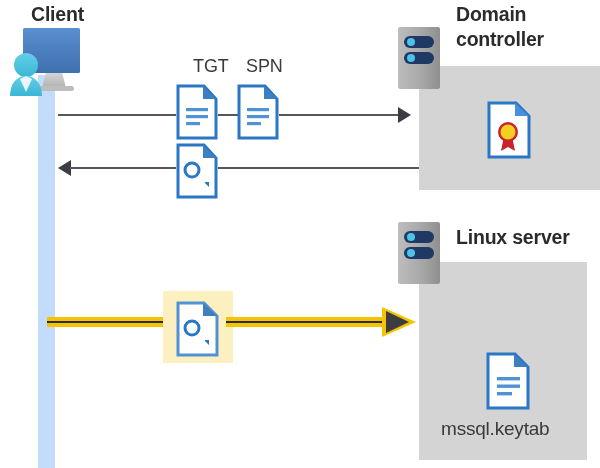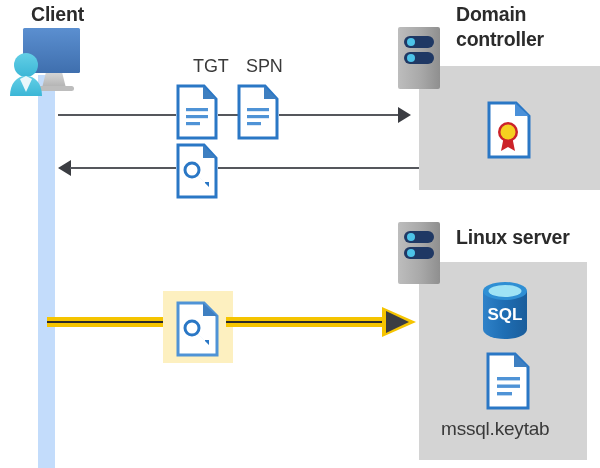--- a/index.html
+++ b/index.html
@@ -205,35 +205,20 @@
   <div class="abs" style="left:398px; top:222px; width:42px; height:62px;">
     <svg class="icon" width="42" height="62" viewBox="0 0 42 62">
       <rect x="0" y="0" width="42" height="62" rx="2" fill="url(#srvGrad)"></rect>
       <rect x="6" y="9" width="30" height="12" rx="6" fill="#1f3864"></rect>
       <circle cx="13" cy="15" r="4" fill="#4dc3e8"></circle>
       <rect x="6" y="25" width="30" height="12" rx="6" fill="#1f3864"></rect>
       <circle cx="13" cy="31" r="4" fill="#4dc3e8"></circle>
     </svg>
   </div>
 
-  <div class="abs" style="left:477px; top:278px; width:56px; height:64px;">
-    <svg class="icon" width="56" height="64" viewBox="0 0 56 64">
-      <defs>
-        <linearGradient id="sqlBody" x1="0" y1="0" x2="1" y2="0">
-          <stop offset="0%" stop-color="#2f82c9"></stop>
-          <stop offset="45%" stop-color="#1f6fb5"></stop>
-          <stop offset="100%" stop-color="#1a5d9b"></stop>
-        </linearGradient>
-      </defs>
-      <path d="M6 13 L6 51 C6 57 16 61 28 61 C40 61 50 57 50 51 L50 13 Z" fill="url(#sqlBody)"></path>
-      <ellipse cx="28" cy="13" rx="22" ry="9" fill="#2f8fd4"></ellipse>
-      <ellipse cx="28" cy="13" rx="16.5" ry="6" fill="#9fe3f5"></ellipse>
-      <text x="28" y="42" font-family="'Liberation Sans',sans-serif" font-size="17" font-weight="bold" fill="#ffffff" text-anchor="middle">SQL</text>
-    </svg>
-  </div>
 
   <div class="abs" style="left:486px; top:352px; width:44px; height:58px;">
     <svg class="icon" width="44" height="58" viewBox="0 0 44 58">
       <path d="M2 2 L29 2 L42 15 L42 56 L2 56 Z" fill="#ffffff" stroke="#2a77c5" stroke-width="3"></path>
       <path d="M28 2 L42 15 L28 15 Z" fill="#3e7fc1"></path>
       <rect x="11" y="25" width="23" height="3.4" fill="#4f93d6"></rect>
       <rect x="11" y="32.5" width="23" height="3.4" fill="#4f93d6"></rect>
       <rect x="11" y="40" width="15" height="3.4" fill="#4f93d6"></rect>
     </svg>
   </div>

